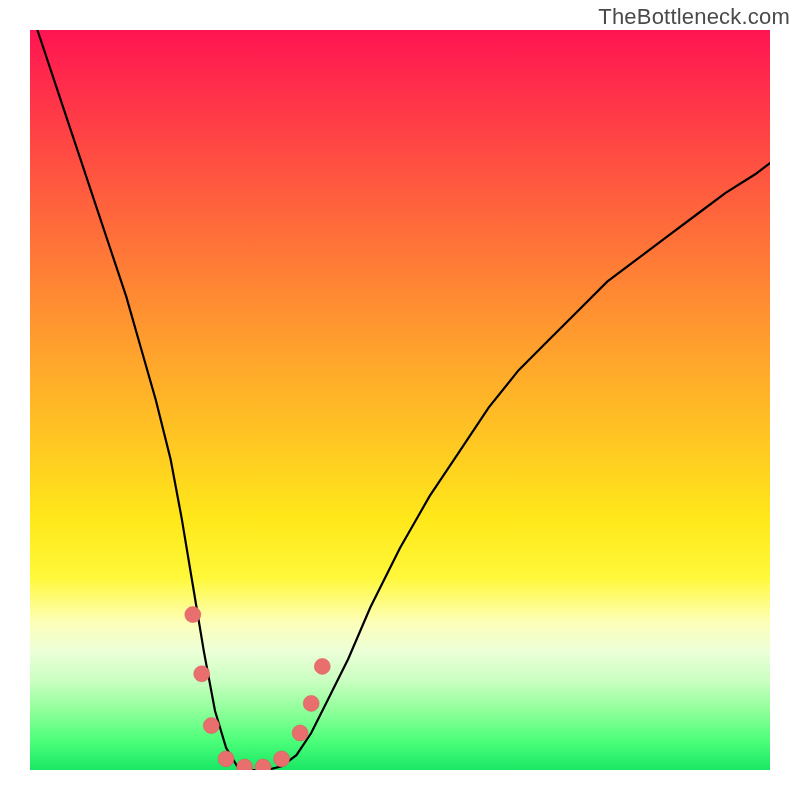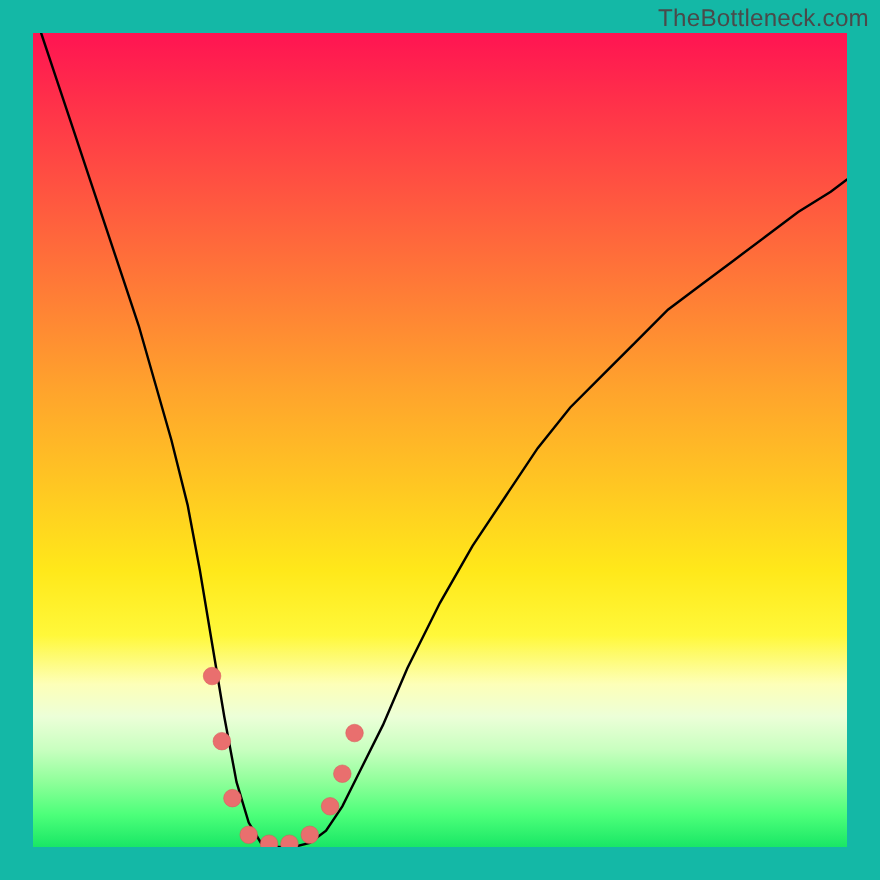--- a/index.html
+++ b/index.html
@@ -8,21 +8,21 @@
     width: 800px;
     height: 800px;
     overflow: hidden;
     font-family: Arial, Helvetica, sans-serif;
     background: #000;
   }
   .frame {
     position: relative;
     width: 800px;
     height: 800px;
-    background: #14b8a6;
+    background: #ffffff;
     box-sizing: border-box;
   }
   .watermark {
     position: absolute;
     top: 4px;
     right: 10px;
     color: #4a4a4a;
     font-size: 22px;
     font-weight: 500;
     letter-spacing: 0.2px;

